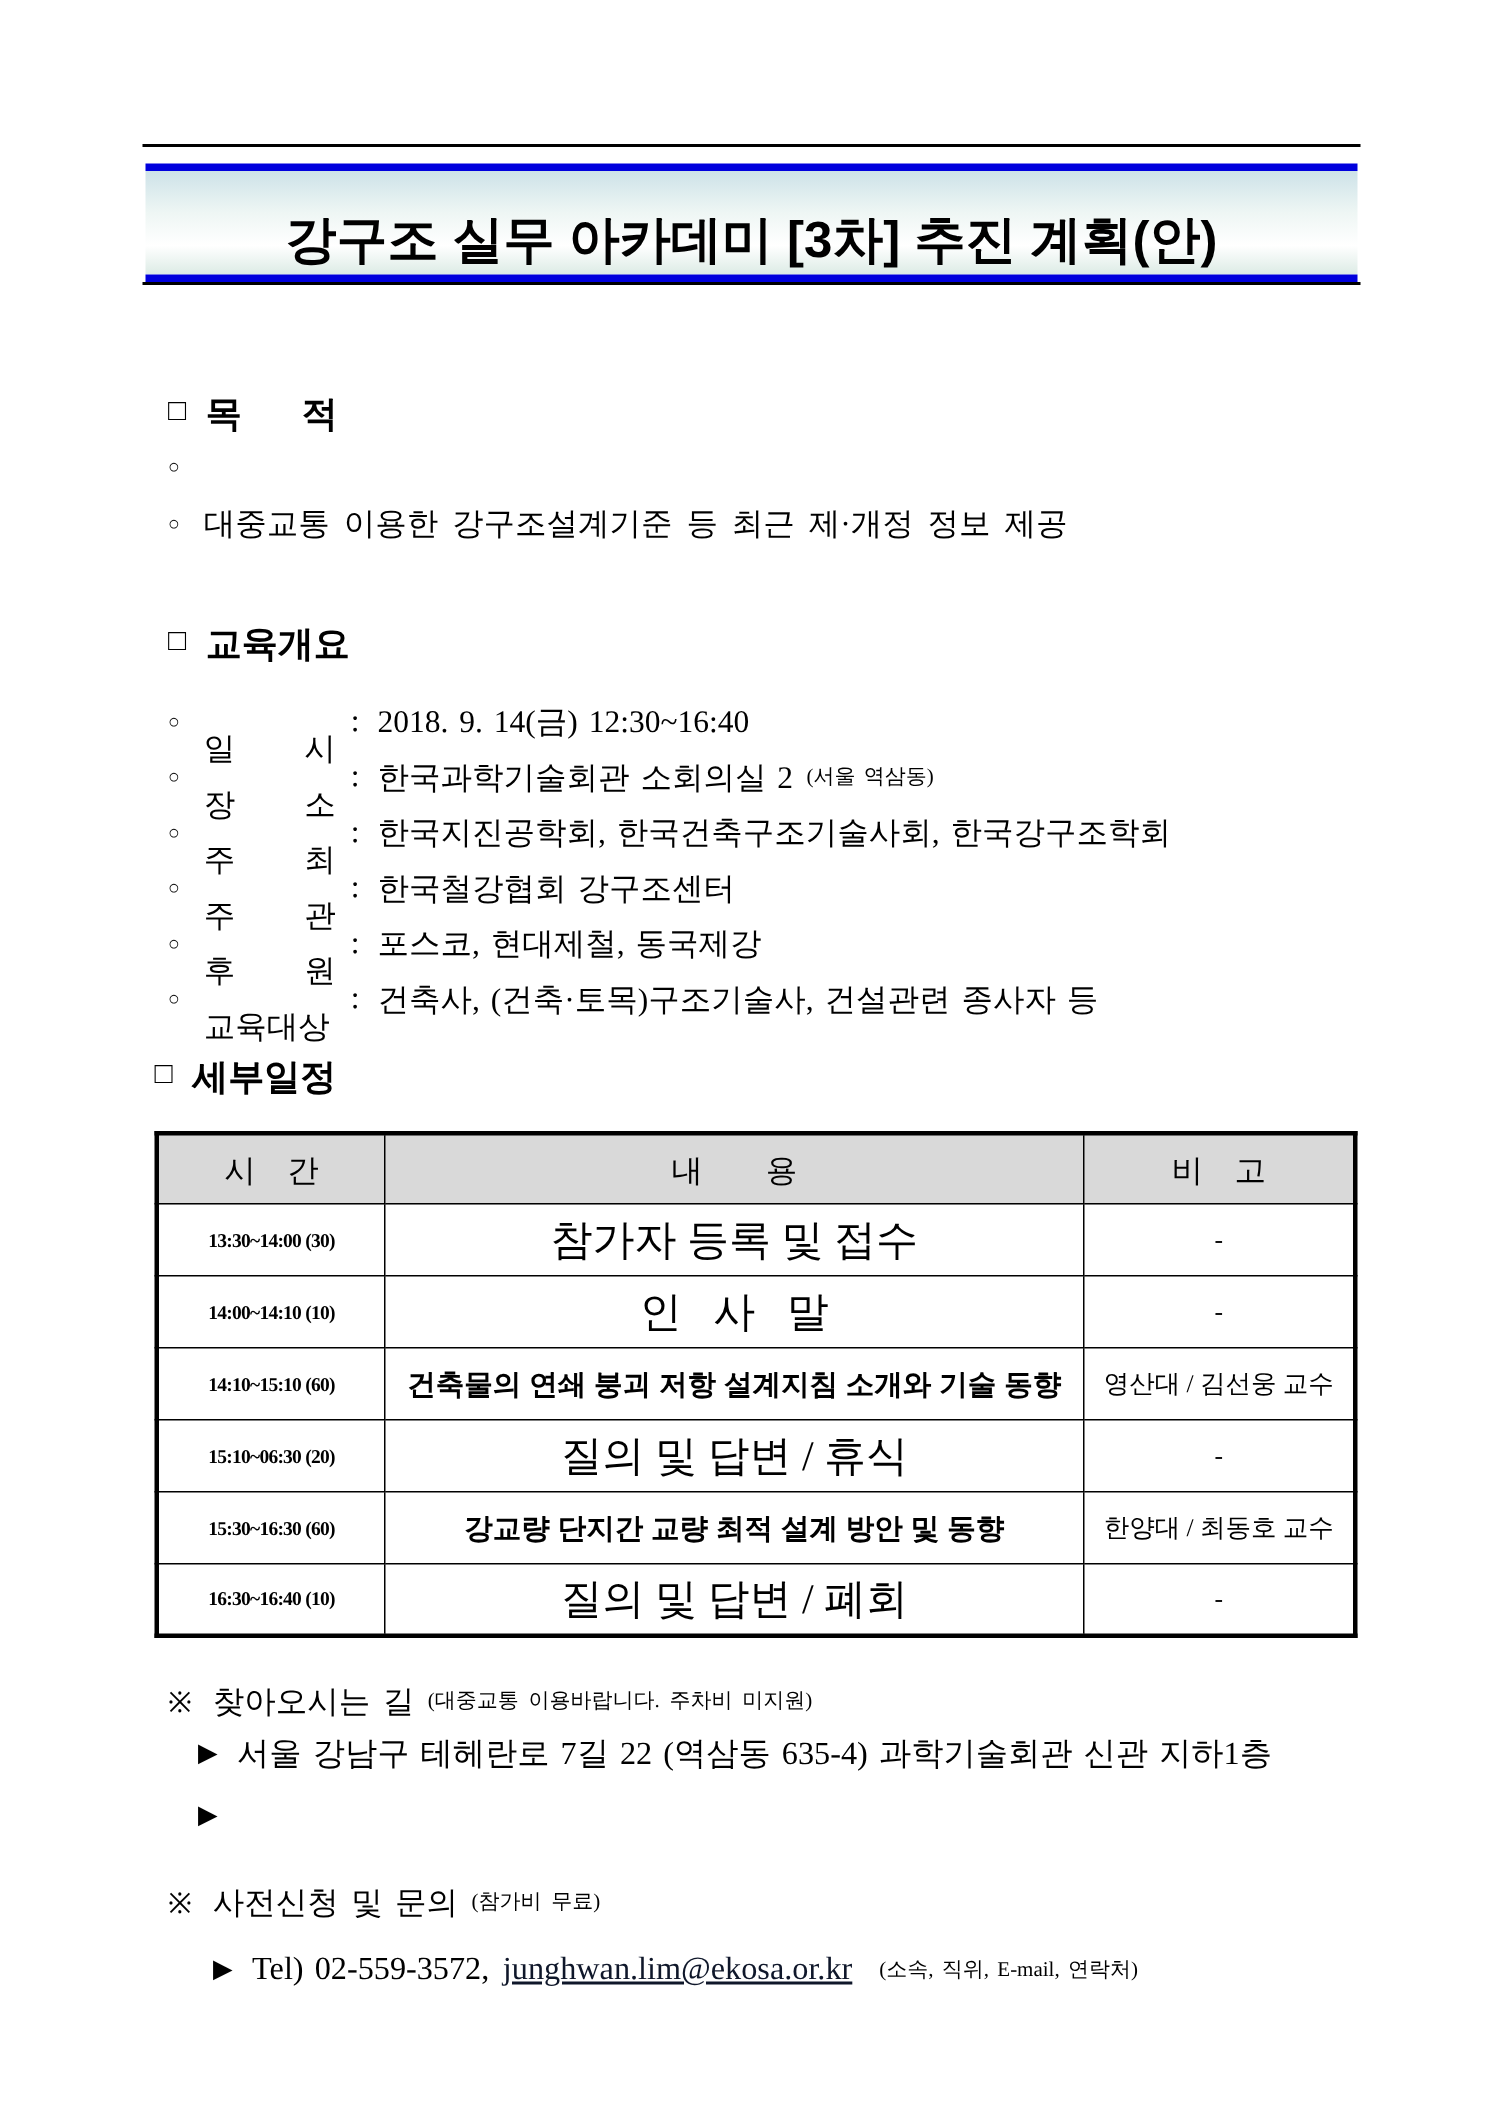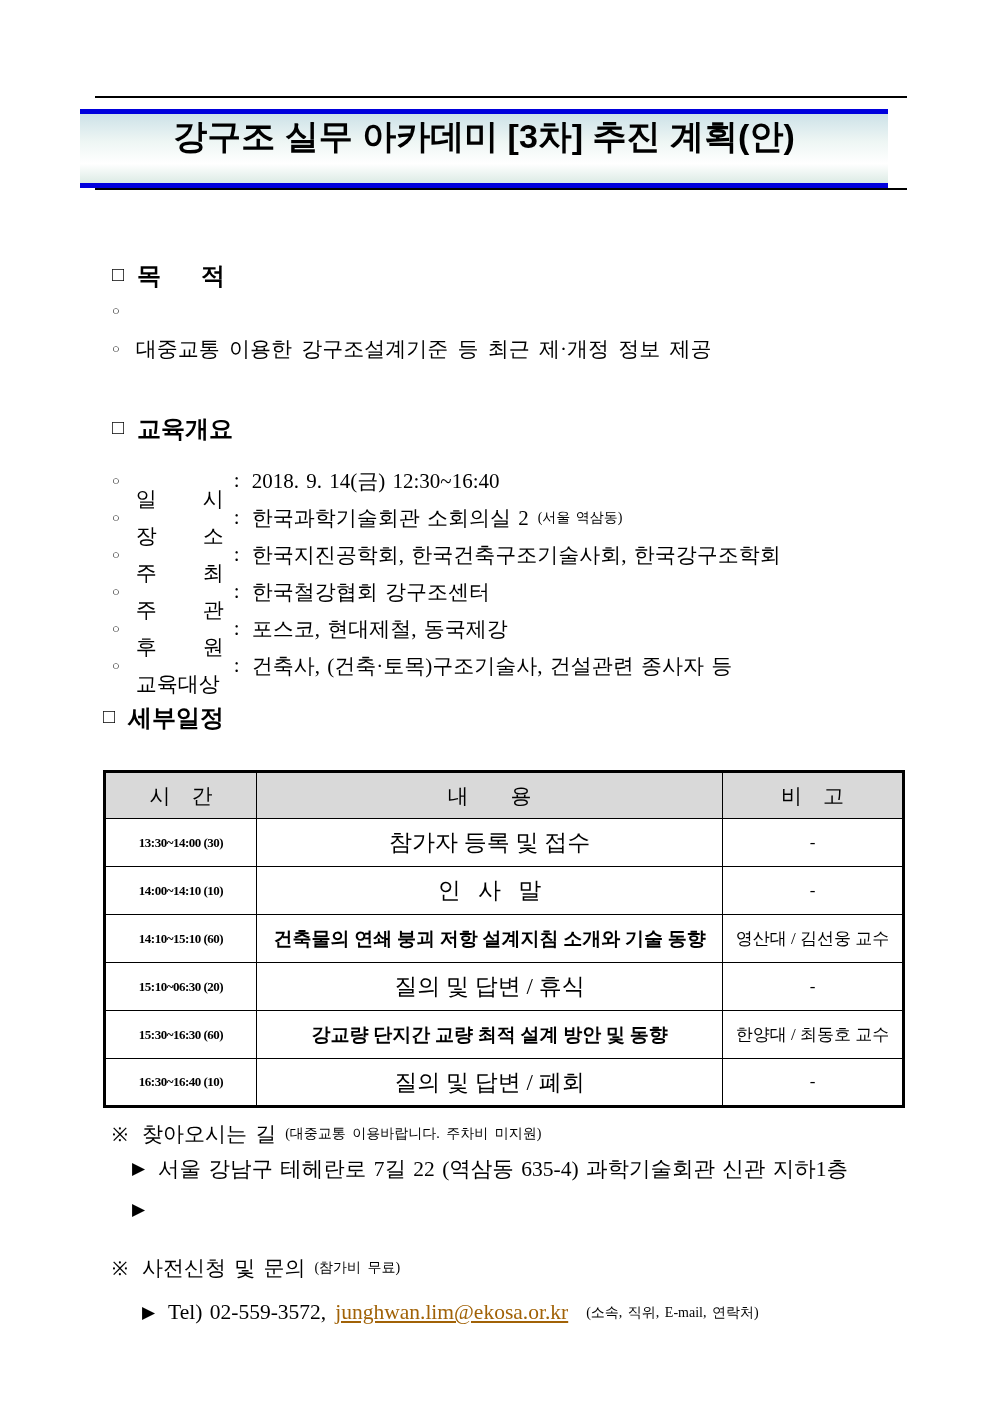--- a/index.html
+++ b/index.html
@@ -9,24 +9,24 @@
     font-family: "Liberation Serif", serif;
     color: #000;
   }
   .page { position: relative; width: 992px; height: 1403px; background: #fff; overflow: hidden; }
 
   .hr-line { position: absolute; left: 95px; width: 812px; height: 2px; background: #000; }
   .hr-top { top: 96px; }
   .hr-bottom { top: 188px; }
 
   .banner {
-    position: absolute; top: 109px; left: 80px; width: 808px; height: 79px;
+    position: absolute; top: 109px; left: 97px; width: 808px; height: 79px;
     border-top: 5px solid #0000dd; border-bottom: 5px solid #0000dd;
     background: linear-gradient(180deg, #cde2e8 0%, #eef6f4 40%, #ffffff 72%, #dcebe5 100%);
-    display: flex; align-items: flex-start; justify-content: center;
+    display: flex; align-items: flex-end; justify-content: center;
   }
   .banner-title {
     font-family: "Liberation Sans", sans-serif; font-weight: bold;
     font-size: 34px; white-space: pre;
   }
 
   .sec-heading {
     display: flex; align-items: center; gap: 13px;
     font-family: "Liberation Sans", sans-serif; font-weight: bold; font-size: 24px;
   }
@@ -43,42 +43,42 @@
 
   .overview { position: absolute; top: 413px; left: 112px; width: 800px; }
   .ov-list { margin-top: 17px; }
   .ov-item { display: flex; align-items: center; height: 37px; font-size: 21px; word-spacing: 2px; }
   .lbl { display: inline-block; width: 88px; text-align: justify; text-align-last: justify; margin-top: 36px; }
   .colon { margin: 0 12px 0 10px; }
   .small { font-size: 14px; margin-left: 9px; }
 
   .schedule { position: absolute; top: 702px; left: 103px; width: 800px; }
   .schedule table {
-    margin-top: 36px; width: 799px; table-layout: fixed;
+    margin-top: 20px; width: 799px; table-layout: fixed;
     border-collapse: collapse; border: 3px solid #000;
   }
   .schedule th, .schedule td {
     border: 1.5px solid #000; text-align: center; vertical-align: middle; white-space: pre;
   }
   .schedule th { height: 47px; background: #d9d9d9; font-weight: normal; font-size: 21px; }
-  .schedule td { height: 48px; font-size: 23px; }
+  .schedule td { height: 48px; font-size: 28px; }
   .col-time { width: 152px; }
   .col-content { width: 466px; }
   .col-note { width: 181px; }
   td.time { font-size: 13px; letter-spacing: -0.5px; font-weight: bold; }
   td.note-cell { font-size: 17px; }
-  td.content.bold { font-family: Liberation Serif, serif; font-weight: bold; font-size: 19px; }
+  td.content.bold { font-family: Liberation Sans, sans-serif; font-weight: bold; font-size: 19px; }
 
   .notes1 { position: absolute; top: 1120px; left: 112px; width: 820px; }
   .notes2 { position: absolute; top: 1254px; left: 112px; width: 820px; }
   .note-head { display: flex; align-items: center; font-size: 21px; word-spacing: 3px; }
   .note-sub { display: flex; align-items: center; margin-left: 20px; height: 41px; font-size: 21.5px; word-spacing: 2px; }
   .notes1 .note-sub:first-of-type { margin-top: 8px; }
   .notes2 .note-sub { margin-left: 30px; margin-top: 10px; }
-  .email { color: #a16207; margin: 0 9px; }
+  .email { color: #0f172a; margin: 0 9px; }
 </style>
 </head>
 <body>
 
 <div class="page">
 
   <div class="hr-line hr-top"></div>
   <div class="banner">
     <span class="banner-title">강구조 실무 아카데미 [3차] 추진 계획(안)</span>
   </div>

